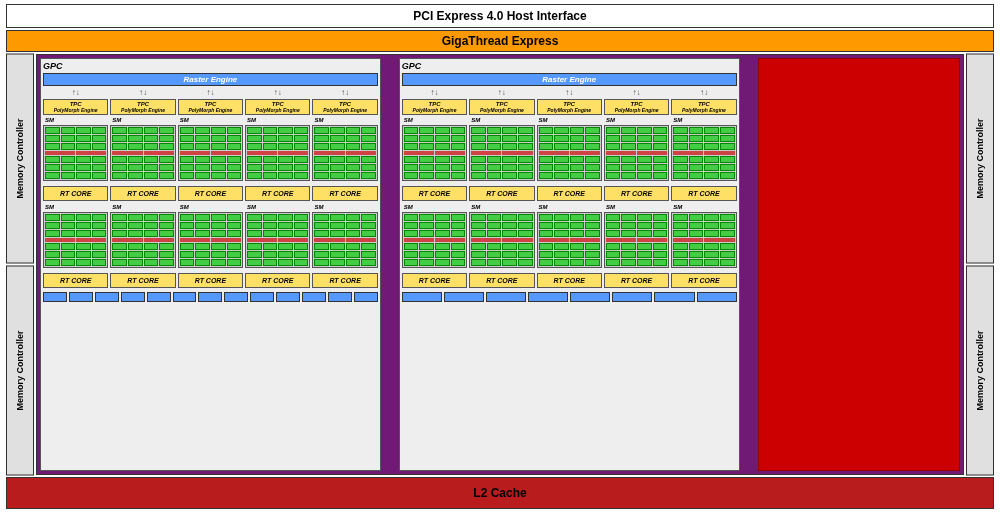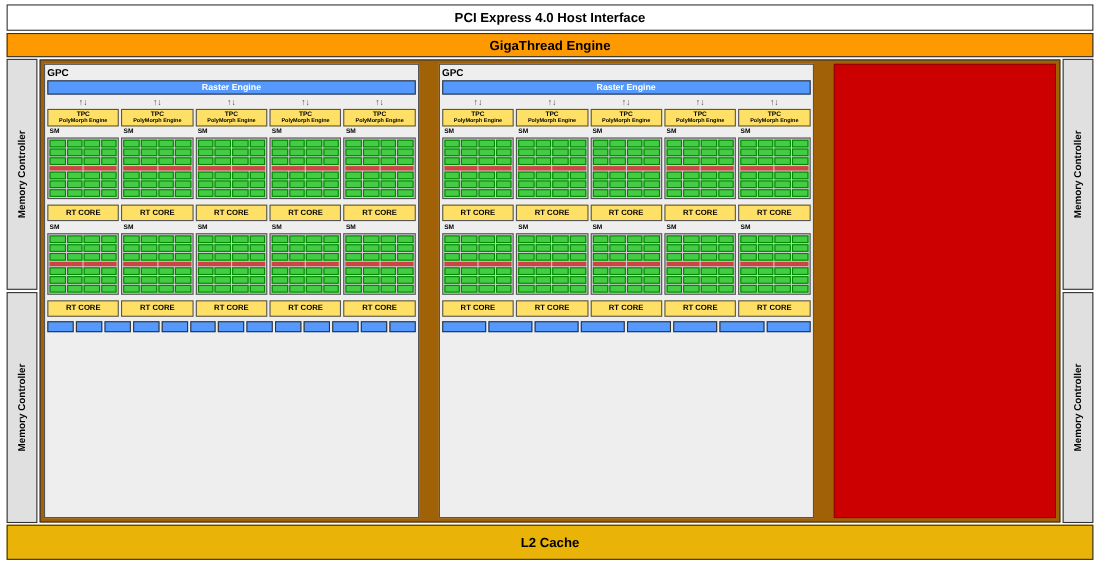--- a/index.html
+++ b/index.html
@@ -202,21 +202,21 @@
 
     .cache-box {
       flex: 1;
       background: #5599ff;
       border: 1px solid #333;
       height: 10px;
     }
 
     
     .l2-bar {
-      background: #eab308;
+      background: #b91c1c;
       border: 1.5px solid #333;
       text-align: center;
       font-size: 12px;
       font-weight: bold;
       color: #000;
       padding: 8px 0;
       margin: 2px 6px 4px 6px;
     }
 
     
@@ -239,37 +239,37 @@
 </head>
 <body>
 
 <div class="outer-wrapper">
 
   <div class="pci-bar">
     <span>PCI Express 4.0 Host Interface</span>
   </div>
 
   <div class="gigathread-bar">
-    <span>GigaThread Engine</span>
+    <span>GigaThread Express</span>
   </div>
 
   <div class="main-area">
 
     <div class="mem-ctrl-left">
       <div class="mem-ctrl-box">
         <span>Memory Controller</span>
       </div>
       <div class="mem-ctrl-box">
         <span>Memory Controller</span>
       </div>
     </div>
 
     <div class="center-area">
 
-      <div style="flex:1; background:#a16207; border:1.5px solid #333; padding:3px; display:flex; gap:18px;">
+      <div style="flex:1; background:#701a75; border:1.5px solid #333; padding:3px; display:flex; gap:18px;font-style:italic;">
 
         <div class="gpc-block">
           <div class="gpc-label">GPC</div>
           <div class="raster-engine-bar">
             <span>Raster Engine</span>
           </div>
 
           <div class="tpc-row">
 
             <div class="tpc-block">

